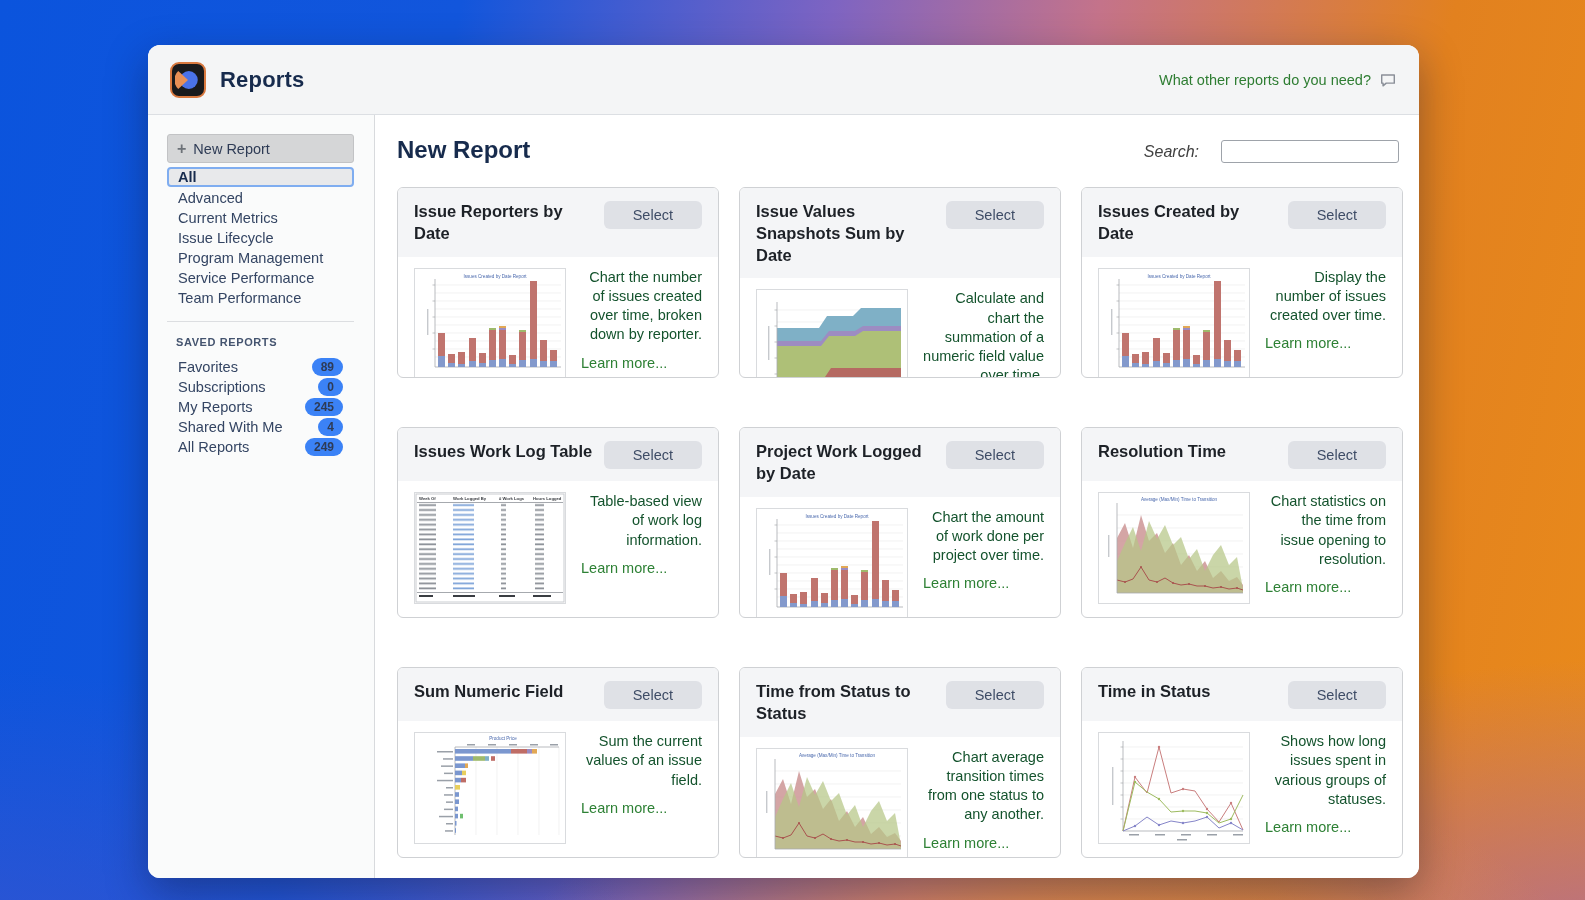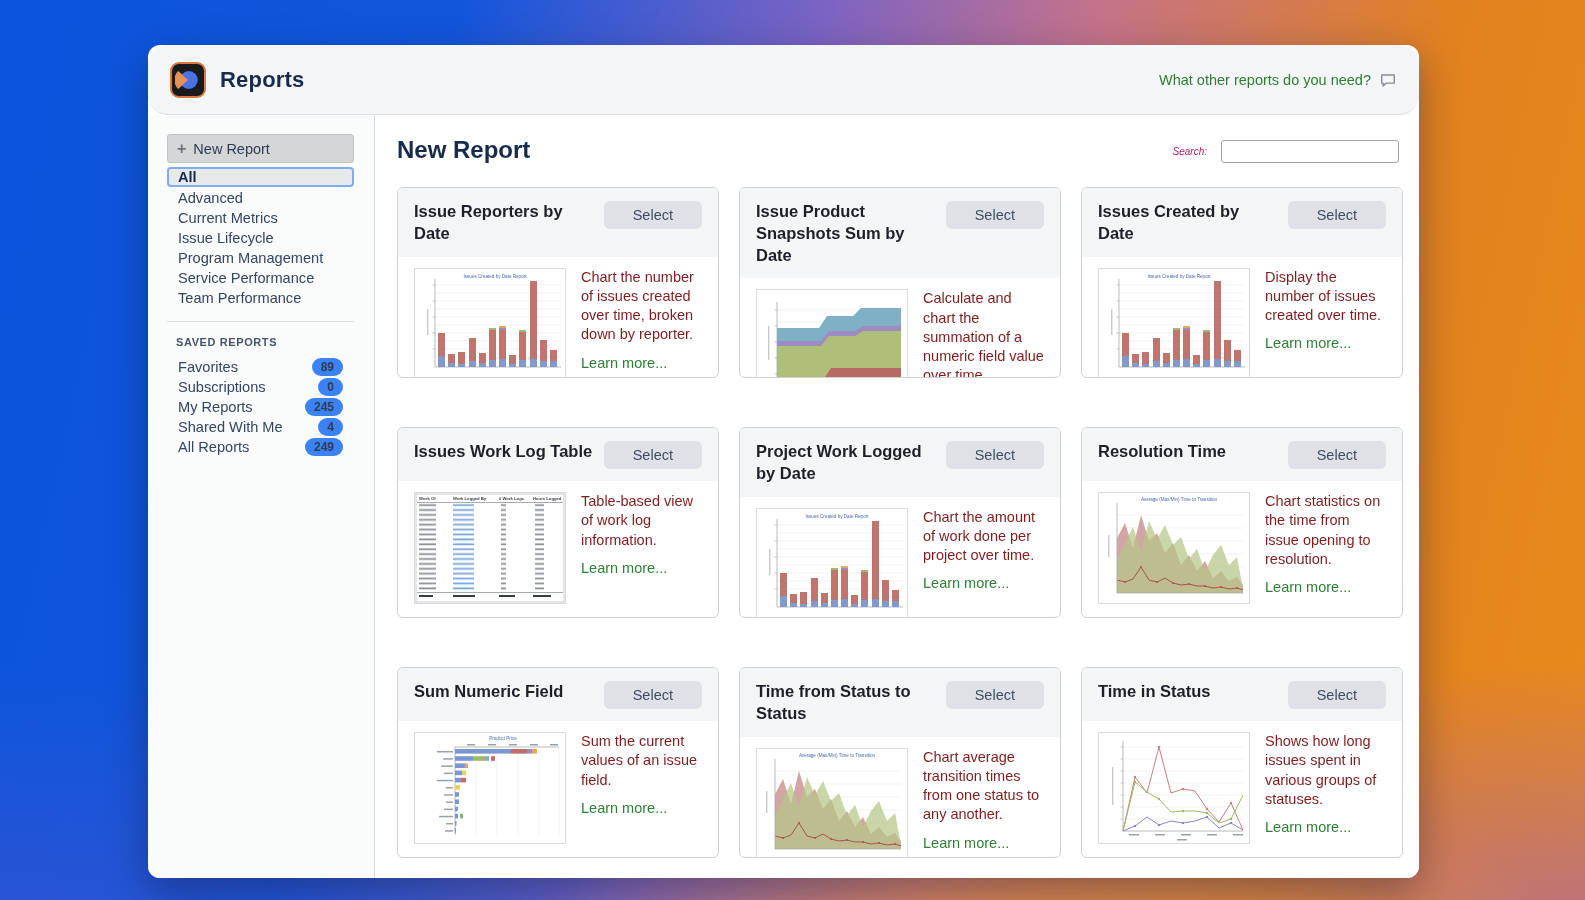--- a/index.html
+++ b/index.html
@@ -13,21 +13,21 @@
       linear-gradient(102deg, #0b54dd 0%, #1256dc 26%, #7e64c2 47%, #c4738a 62%, #e2811f 82%, #e98a1b 100%);
   }
   .window {
     position:absolute; left:148px; top:45px; width:1271px; height:833px;
     background:#fff; border-radius:12px; overflow:hidden;
     box-shadow:0 14px 42px rgba(15,20,50,.40);
   }
   
   .app-header {
     height:70px; background:#f4f5f6; border-bottom:1px solid #dcdfe3;
-    display:flex; align-items:center; padding:0 22px;border-radius:20px;
+    display:flex; align-items:center; padding:0 22px;
   }
   .app-logo {
     width:36px; height:36px; border-radius:9px; background:#191a1c;
     border:2px solid #d9793f; display:flex; align-items:center; justify-content:center;
     flex-shrink:0;
   }
   .app-title { font-size:22px; font-weight:700; color:#172b4d; margin-left:14px; letter-spacing:.2px; }
   .header-spacer { flex:1; }
   .feedback-link { font-size:14.5px; color:#2e7d32; text-decoration:none; cursor:pointer; }
   .bubble-icon { margin-left:8px; display:inline-flex; vertical-align:middle; }
@@ -57,21 +57,21 @@
   .side-item .grow { flex:1; }
   .count-badge {
     background:#3b82f6; color:#2e3b55; font-size:12px; font-weight:700;
     border-radius:10px; padding:3px 9px; line-height:1;
   }
   
   .main { position:absolute; top:70px; left:227px; right:0; bottom:0; background:#fff; padding:21px 20px 0 22px; overflow:hidden; }
   .main-top { display:flex; align-items:flex-start; }
   .page-heading { font-size:24px; font-weight:700; color:#172b4d; }
   .search-wrap { margin-left:auto; display:flex; align-items:center; margin-top:4px; }
-  .search-label { font-size:10px; font-style:italic; color:#be185d; margin-right:14px; }
+  .search-label { font-size:16px; font-style:italic; color:#404040; margin-right:22px; }
   .search-input {
     width:178px; height:23px; border:1px solid #9ea3aa; border-radius:3px; background:#fff;
     font-size:13px; padding:0 6px; outline:none; font-family:"Liberation Sans", sans-serif;
   }
   .cards-grid {
     margin-top:23px; display:grid; grid-template-columns:repeat(3, 322px);
     gap:49px 20px;
   }
   .card {
     border:1px solid #cfd1d4; border-radius:6px; overflow:hidden; height:191px;
@@ -85,21 +85,21 @@
     margin-left:auto; flex-shrink:0; background:#dfe1e6; color:#3e4c66; border:none;
     border-radius:6px; padding:6px 29px; font-size:14.5px; cursor:pointer;
     font-family:"Liberation Sans", sans-serif;
   }
   .card-body { padding:11px 16px; display:flex; gap:15px; align-items:flex-start; flex:1; }
   .thumb {
     width:152px; height:112px; border:1px solid #d9dbde; background:#fff; flex-shrink:0;
     display:flex; align-items:center; justify-content:center;
   }
   .thumb svg { width:150px; height:110px; display:block; }
-  .card-desc { font-size:14.5px; color:#7f1d1d; line-height:1.33; }
+  .card-desc { font-size:14.5px; color:#14532d; line-height:1.33;text-align:right; }
   .learn-more { display:inline-block; margin-top:10px; font-size:14.5px; color:#2e8135; cursor:pointer; }
   .axis { stroke:#a7aaae; stroke-width:.8; }
   .grid-ln { stroke:#ececec; stroke-width:.7; }
   .tick { stroke:#9b9ea3; stroke-width:.6; }
   .t-title { font-size:4.6px; fill:#4a69ad; }
   .t-col { font-size:4.2px; fill:#3a3d42; font-weight:bold; }
 </style>
 </head>
 <body>
 
@@ -251,21 +251,21 @@
           </div>
           <div>
             <div class="card-desc">Chart the number of issues created over time, broken down by reporter.</div>
             <a class="learn-more">Learn more...</a>
           </div>
         </div>
       </div>
 
       <div class="card">
         <div class="card-header">
-          <div class="card-title">Issue Product Snapshots Sum by Date</div>
+          <div class="card-title">Issue Values Snapshots Sum by Date</div>
           <button class="select-btn">Select</button>
         </div>
         <div class="card-body">
           <div class="thumb">
             <svg viewBox="0 0 150 110">
               <line class="grid-ln" x1="20" y1="20" x2="144" y2="20"></line>
                 <line class="grid-ln" x1="20" y1="32" x2="144" y2="32"></line>
                 <line class="grid-ln" x1="20" y1="44" x2="144" y2="44"></line>
                 <line class="grid-ln" x1="20" y1="56" x2="144" y2="56"></line>
                 <line class="grid-ln" x1="20" y1="68" x2="144" y2="68"></line>

